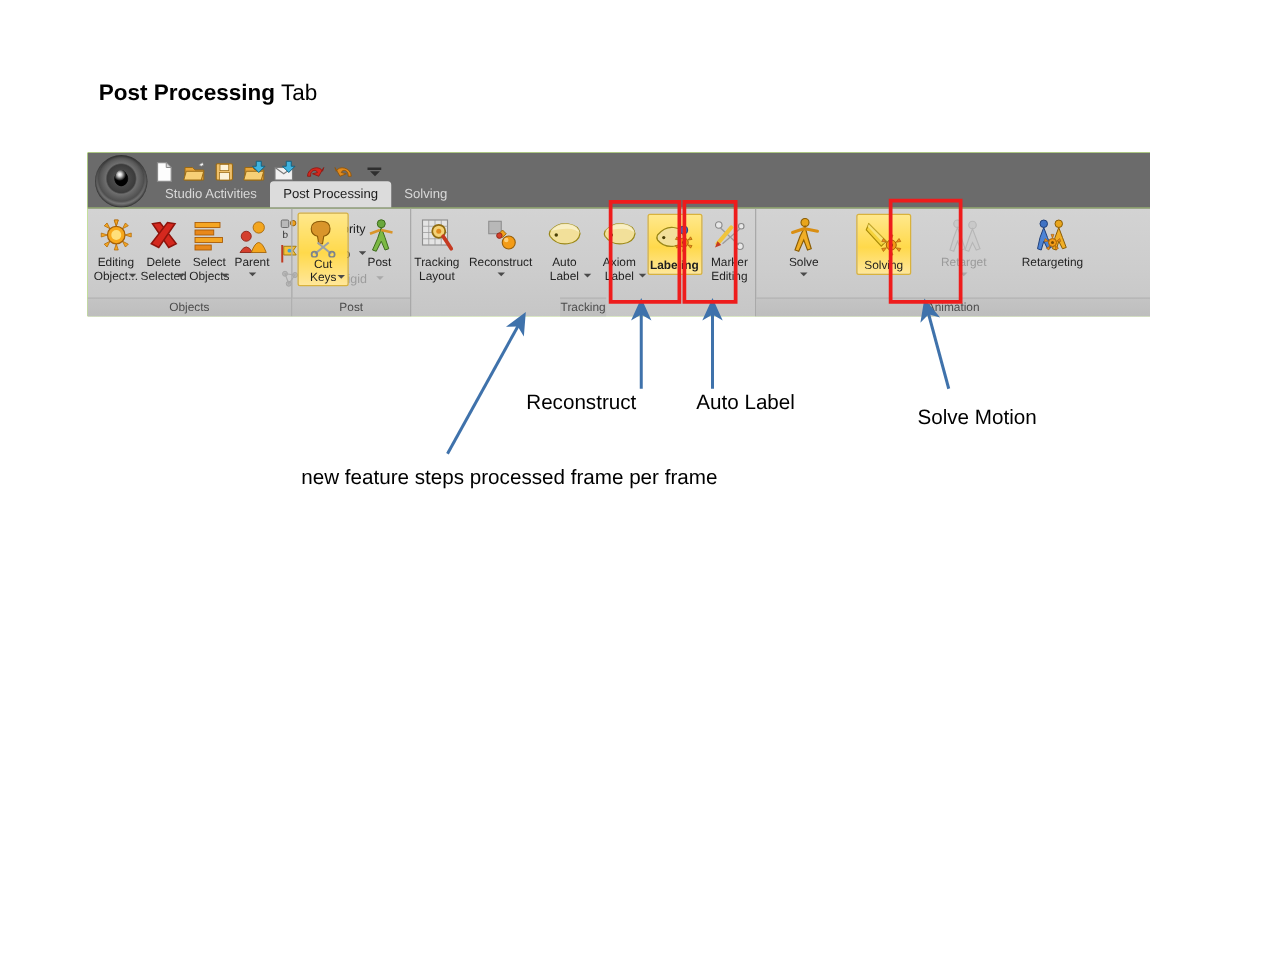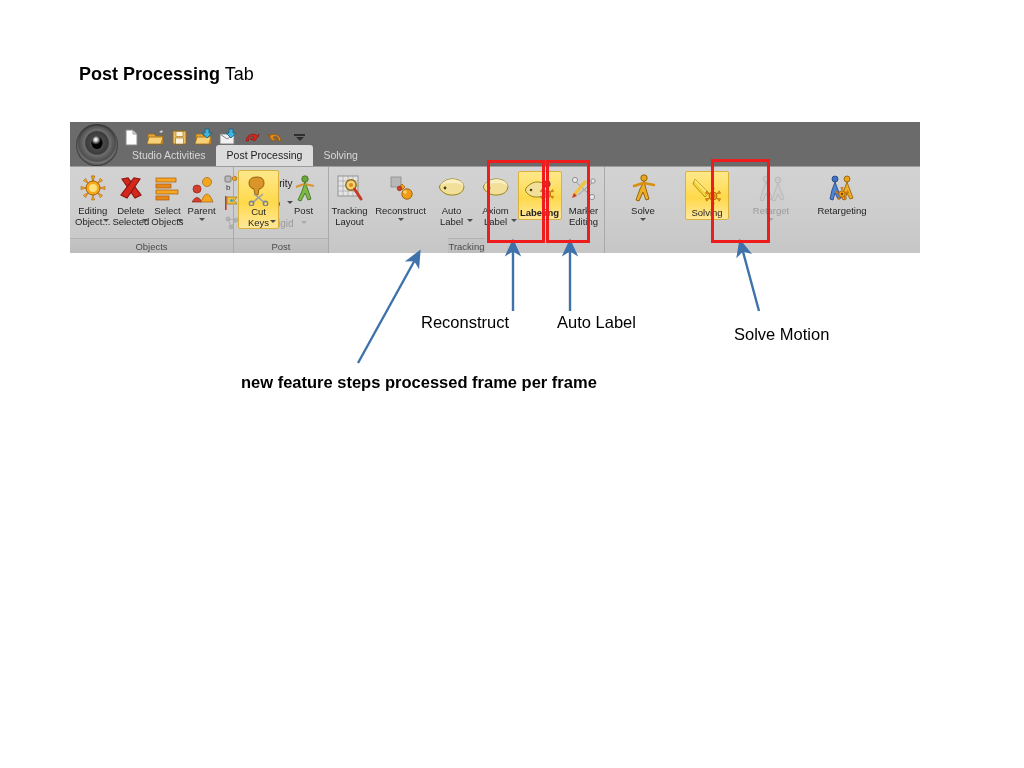--- a/index.html
+++ b/index.html
@@ -640,20 +640,21 @@
                 </g>
                 <circle r="3.2" fill="#f39c17" stroke="#a55f06" stroke-width="0.8"></circle>
                 <circle r="1.2" fill="#7a4a05"></circle>
               </g>
             </svg>
           </span>
           <span class="lbl">Retargeting</span>
         </div>
 
       </div>
+      <div class="group-label">Animation</div>
     </div>
 
   </div>
 </div>
 
 <div class="redbox" style="left:487px;top:160px;width:58px;height:83px;"></div>
 <div class="redbox" style="left:546px;top:160px;width:44px;height:83px;"></div>
 <div class="redbox" style="left:711px;top:159px;width:59px;height:84px;"></div>
 
 <svg id="annot-svg">
@@ -666,13 +667,13 @@
     <line x1="513" y1="311" x2="513" y2="248"></line>
     <line x1="570" y1="311" x2="570" y2="248"></line>
     <line x1="759" y1="311" x2="742" y2="248"></line>
     <line x1="358" y1="363" x2="416" y2="258"></line>
   </g>
 </svg>
 
 <div class="annot-label" style="left:421px;top:313px;">Reconstruct</div>
 <div class="annot-label" style="left:557px;top:313px;">Auto Label</div>
 <div class="annot-label" style="left:734px;top:325px;">Solve Motion</div>
-<div class="annot-label" style="left:241px;top:373px;font-weight:bold;">new feature steps processed frame per frame</div>
+<div class="annot-label" style="left:241px;top:373px;">new feature steps processed frame per frame</div>
 
 </body></html>

